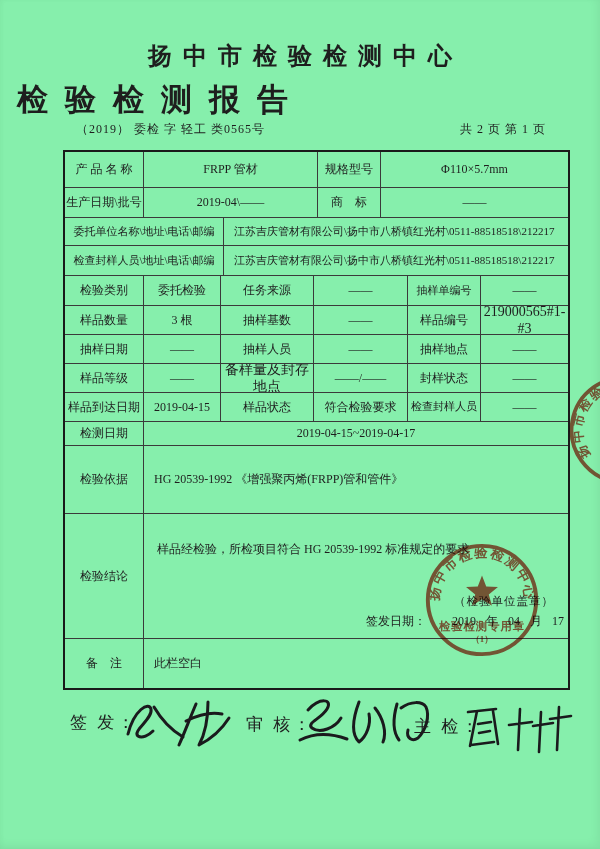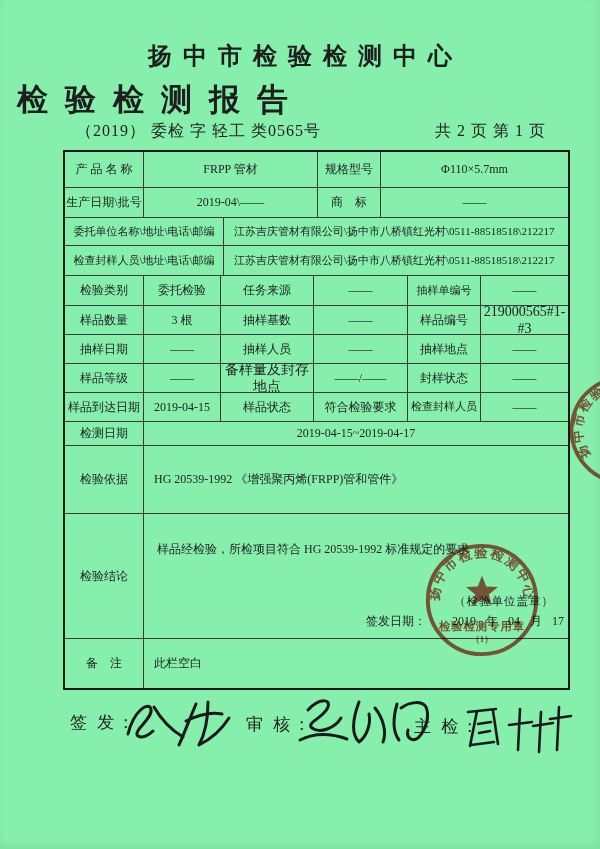--- a/index.html
+++ b/index.html
@@ -8,21 +8,21 @@
     background:#86efac;overflow:hidden;color:#1e1e1e;
     font-family:"Liberation Serif","DejaVu Serif",serif;
     box-shadow:inset -3px -4px 8px rgba(0,0,0,.05), inset 2px 0 4px rgba(0,0,0,.02);
   }
   
   .org-name{position:absolute;top:40px;left:0;width:100%;text-align:center;
     font-size:24px;font-weight:bold;letter-spacing:11px;text-indent:11px;}
   .report-title{position:absolute;top:79px;left:0;width:100%;text-align:left;
     font-size:31px;font-weight:bold;letter-spacing:17px;text-indent:17px;}
   .doc-line{position:absolute;top:121px;left:76px;right:54px;
-    display:flex;justify-content:space-between;font-size:16px;letter-spacing:1px;}
+    display:flex;justify-content:space-between;font-size:12px;letter-spacing:1px;}
   
   .rtable{position:absolute;left:63px;top:150px;width:507px;border:2px solid #1a1a1a;box-sizing:border-box;}
   .trow{display:flex;border-top:1px solid #3a3a3a;box-sizing:border-box;}
   .trow:first-child{border-top:none;}
   .cell{display:flex;align-items:center;justify-content:center;text-align:center;
     font-size:12px;line-height:1.25;border-left:1px solid #3a3a3a;box-sizing:border-box;
     overflow:hidden;}
   .cell:first-child{border-left:none;}
   .left{justify-content:flex-start;text-align:left;padding:0 10px;}
   .sm{font-size:14px;}

